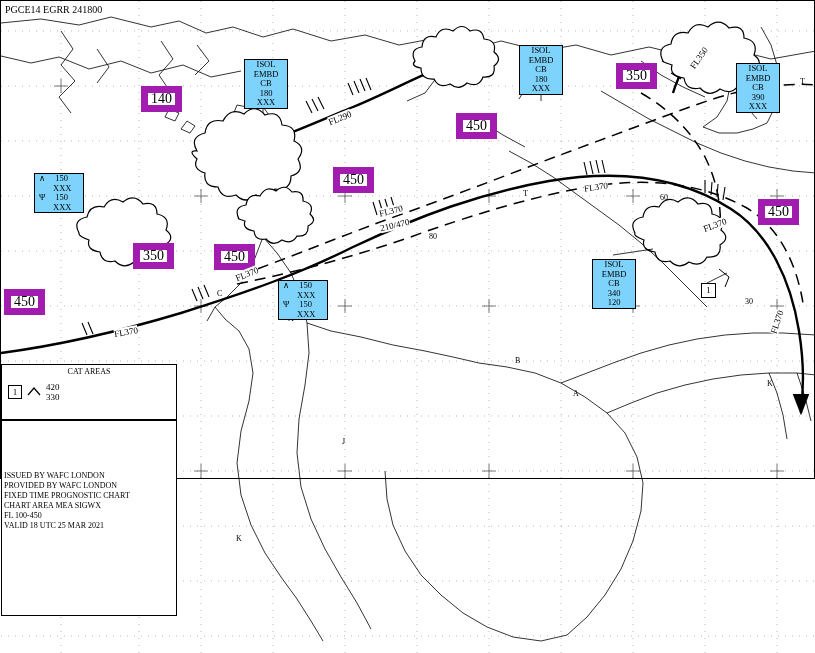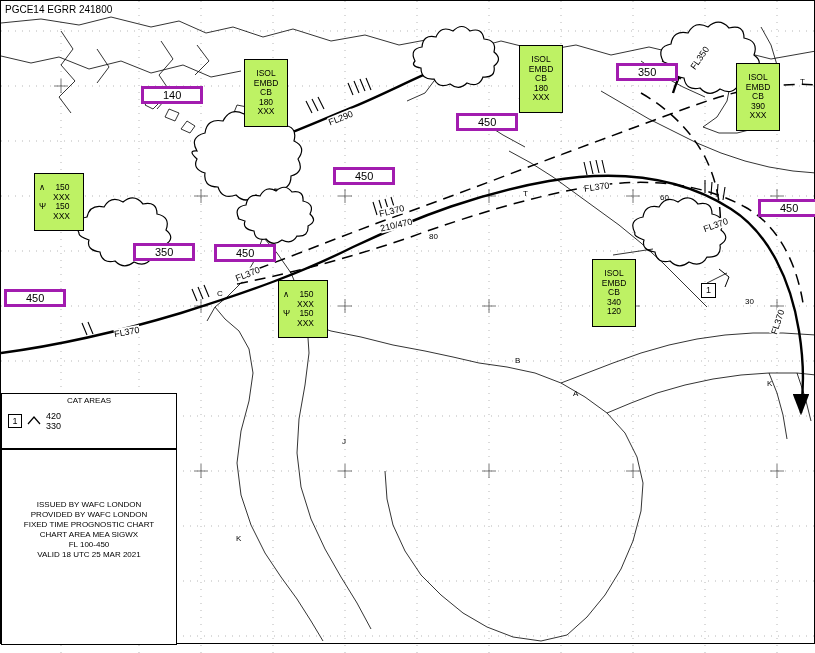--- a/index.html
+++ b/index.html
@@ -4,54 +4,55 @@
 <style>
   html,body{margin:0;padding:0;}
   body{
     width:815px;height:653px;
     background:#ffffff;
     font-family:"Liberation Sans", sans-serif;
     overflow:hidden;
   }
   #chart{
     position:relative;
-    width:815px;height:644px;
+    width:815px;height:479px;
     border:1px solid #000;
     box-sizing:border-box;
     background:#fff;
+    font-family:Liberation Serif, serif;
   }
   .abs{position:absolute;}
   svg.layer{position:absolute;left:0;top:0;width:815px;height:653px;}
 
   
   .hdr{
     left:2px;top:2px;
     font-size:10px;color:#000;
     background:#fff;padding:1px 2px;
     z-index:40;
   }
 
   
   .box{
-    border:3px solid #a21caf;
+    border:7px solid #a21caf;
     background:#fff;
-    font-size:11px;
+    font-size:14px;
     line-height:10px;
     text-align:center;
-    padding:1px 19px;
+    padding:1px 3px;
     white-space:pre;
     z-index:30;
   }
   .cbbox{
     border:1px solid #000;
-    background:#bef264;
+    background:#7dd3fc;
     font-size:8.5px;
     line-height:9.5px;
     text-align:center;
-    padding:9px 4px;
+    padding:0 4px;
     z-index:30;
   }
   .cbbox div{white-space:nowrap;}
   .plain{
     font-size:8px;
     color:#000;
     z-index:25;
     white-space:pre;
   }
   .jetlab{
@@ -60,40 +61,38 @@
     white-space:pre;
     background:#fff;
   }
 
   
   .panel{
     border:1px solid #000;
     background:#fff;
     box-sizing:border-box;
     z-index:35;
-    margin-top:29px;
   }
   .panel-title{
     font-size:8px;text-align:center;padding-top:2px;
   }
   .cat-row{
     font-size:9px;
     display:flex;align-items:center;
     padding-left:6px;
   }
   .cat-num{
     border:1px solid #000;
     width:12px;height:12px;
     font-size:9px;line-height:12px;text-align:center;
     margin-right:4px;
   }
   .cat-vals{font-size:9px;line-height:10px;}
   .info{
     font-size:8px;
-    text-align:center;
     line-height:10px;
     padding:4px 2px;
   }
   .info-sec{border-top:1px solid #000;}
   .num-badge{
     border:1px solid #000;background:#fff;
     font-size:9px;width:13px;height:13px;
     line-height:13px;text-align:center;
     z-index:32;
   }

